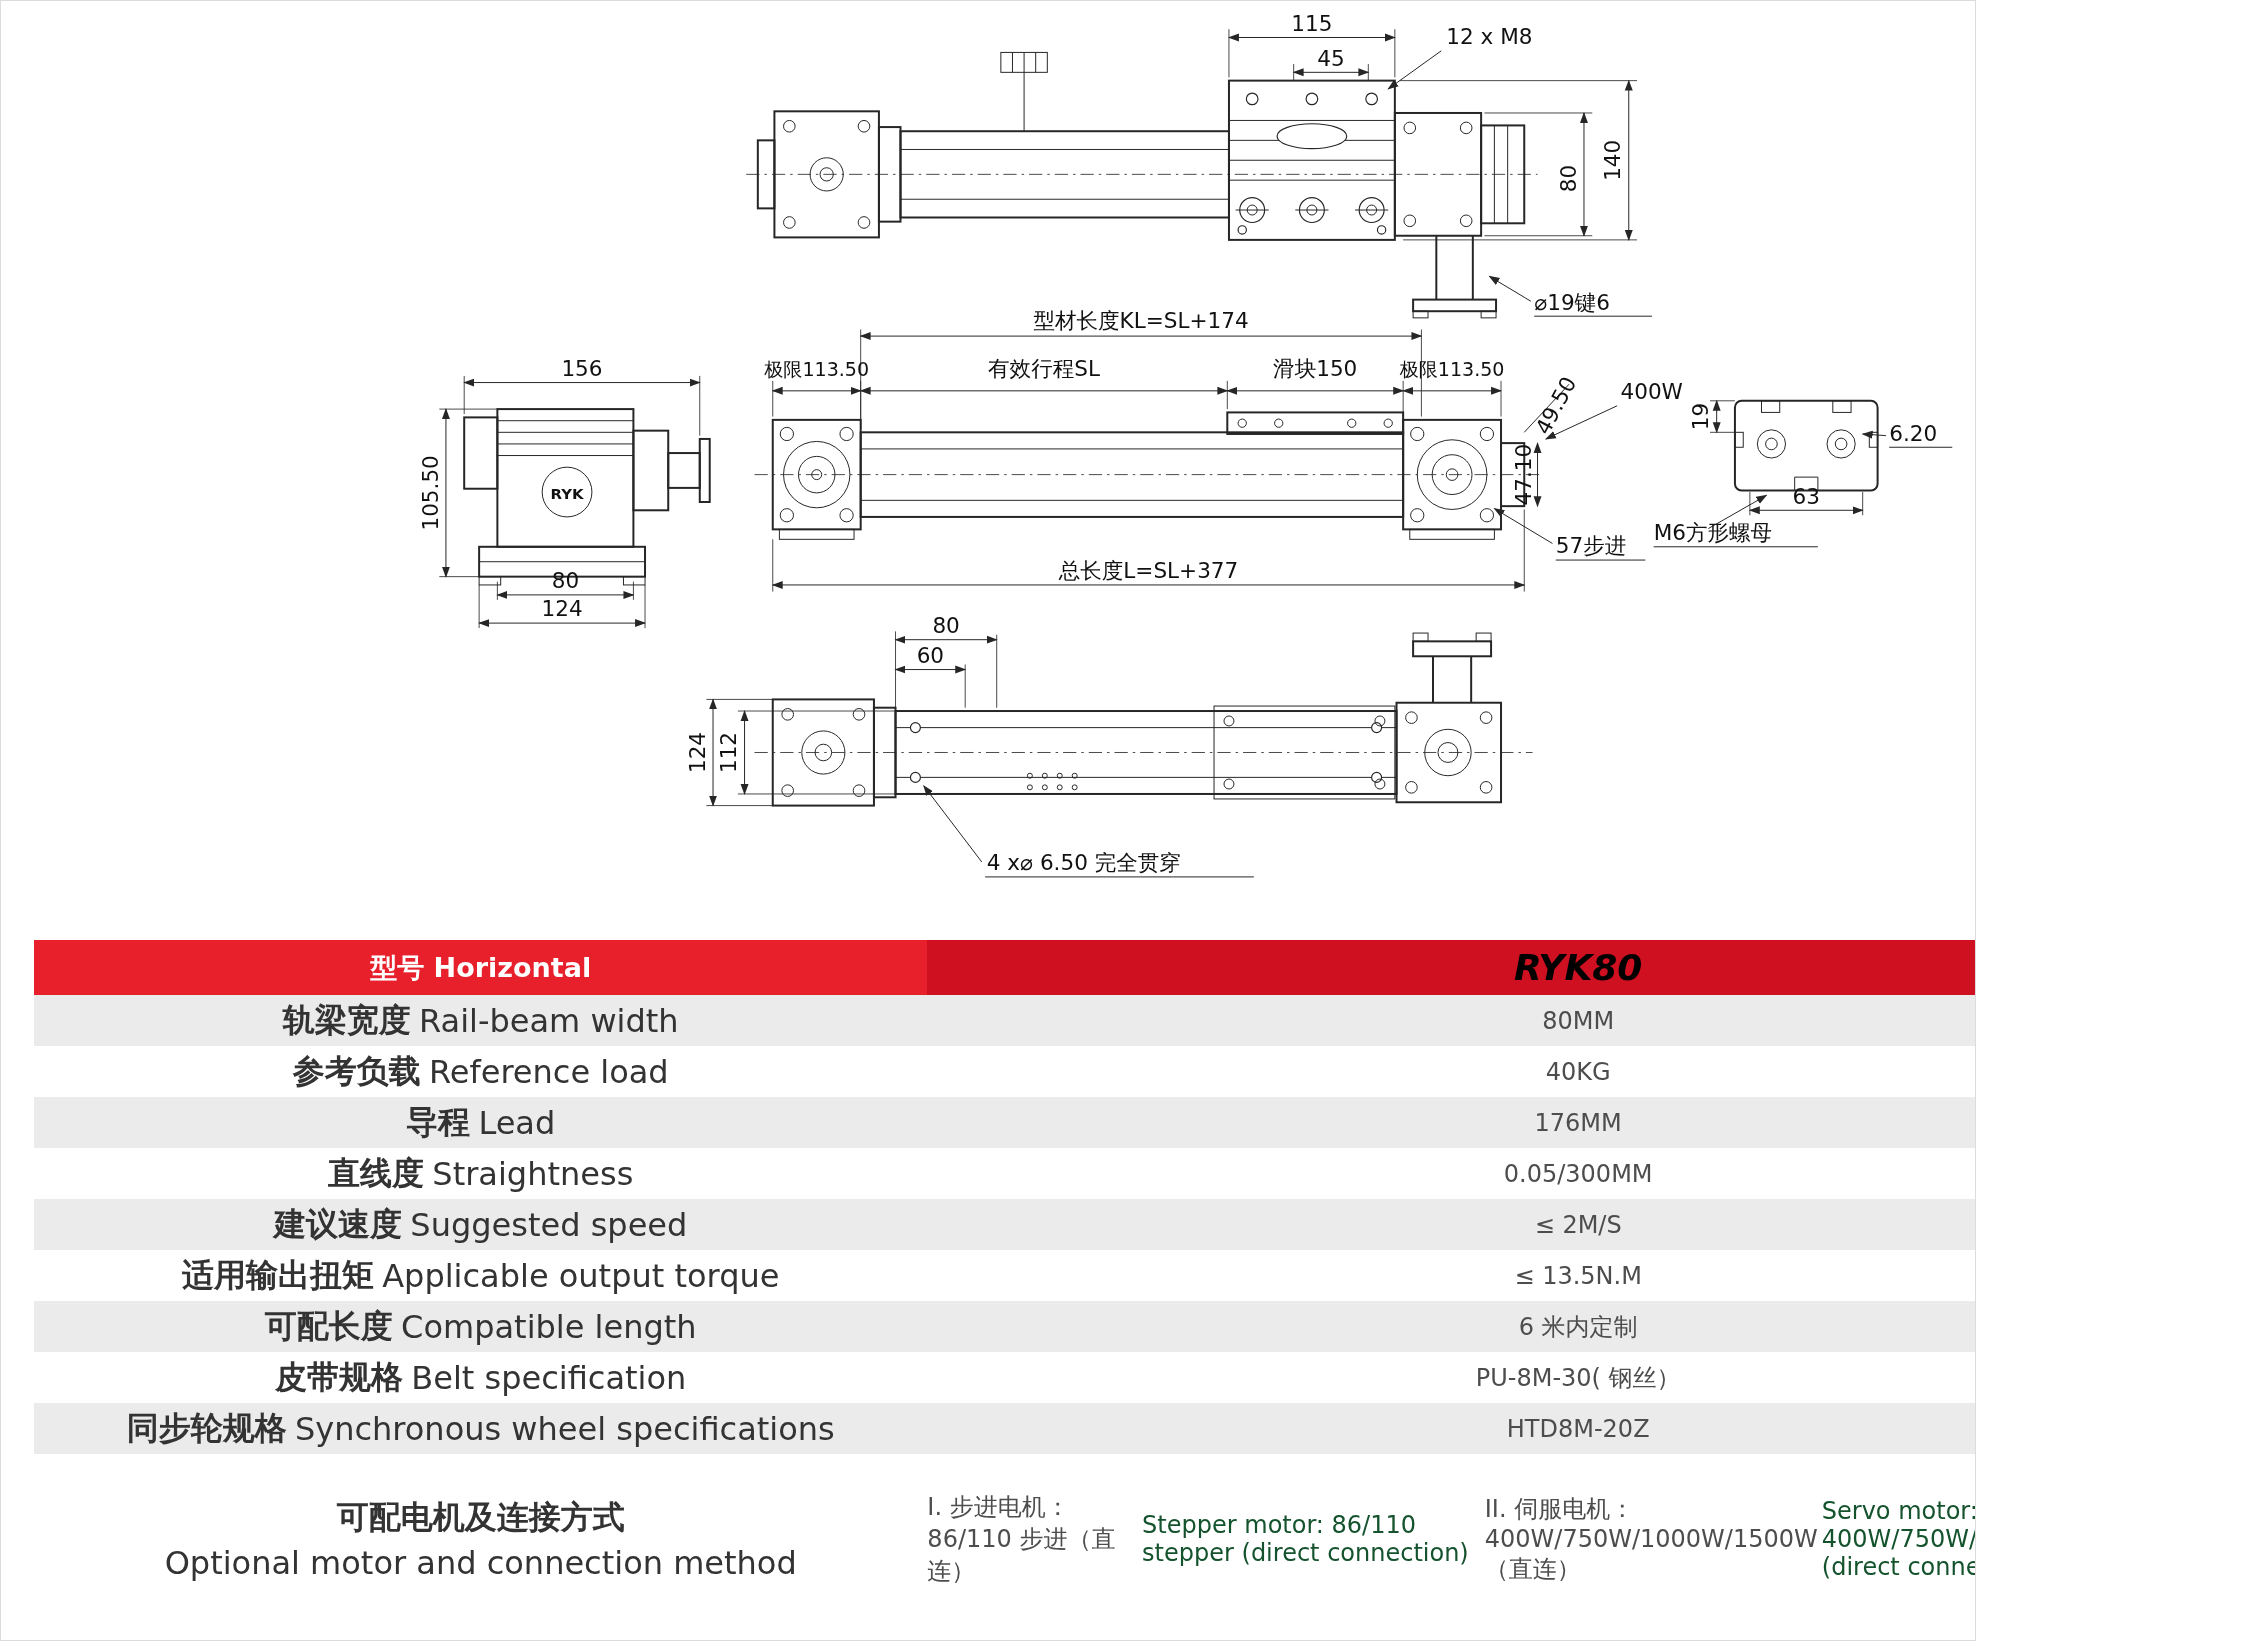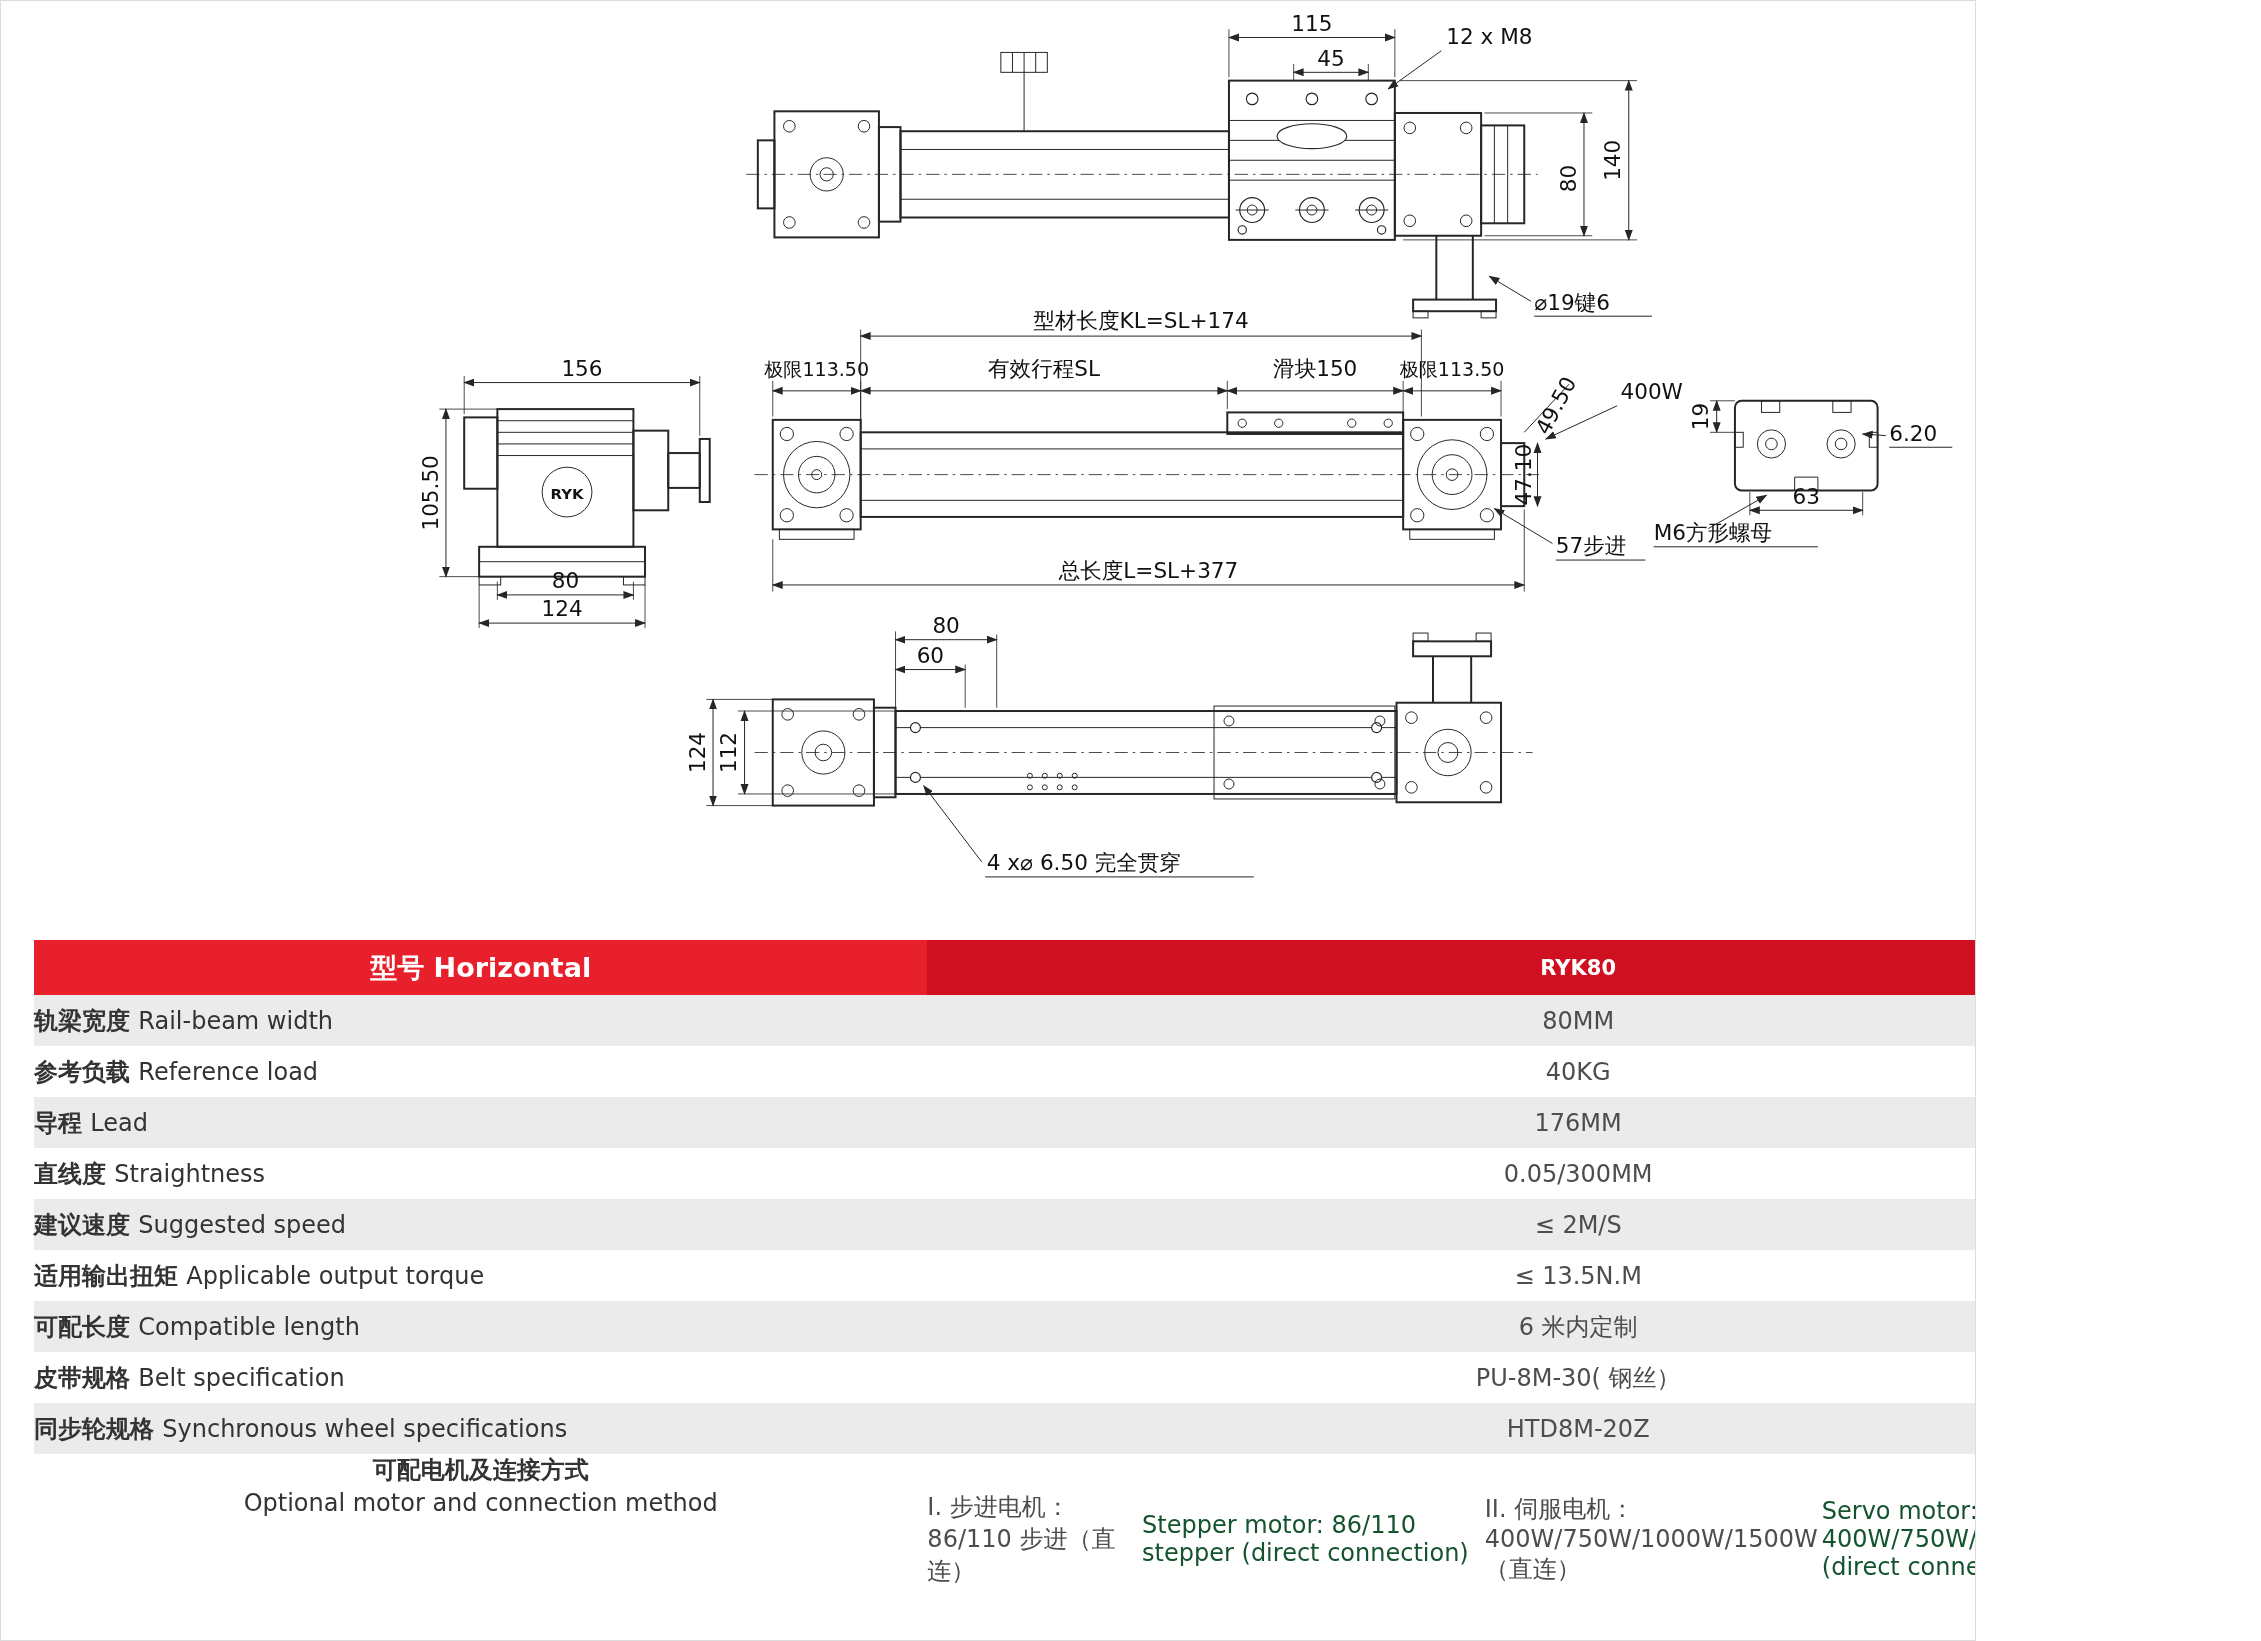--- a/index.html
+++ b/index.html
@@ -16,24 +16,24 @@
   .ext{stroke:#262626;stroke-width:1;}
   .cl{stroke:#262626;stroke-width:1;stroke-dasharray:16 6 3 6;fill:none;}
   .dimt{font-size:26px;}
   .dimt-s{font-size:23px;}
   .mid{text-anchor:middle;}
 
   
   .spec-table{position:absolute;left:33px;top:939px;width:2195px;}
   .t-header{display:flex;height:55px;}
   .h-left{width:40.7%;background:var(--header-left-bg,#e8202c);color:#fff;display:flex;align-items:center;justify-content:center;font-size:27px;font-weight:700;}
-  .h-right{flex:1;background:var(--header-right-bg,#cf1021);color:#ffffff;display:flex;align-items:center;justify-content:center;font-size:21px;font-weight:700;}
+  .h-right{flex:1;background:var(--header-right-bg,#cf1021);color:#000000;display:flex;align-items:center;justify-content:center;font-size:36px;font-weight:700;font-style:italic;}
   .t-row{display:flex;height:51px;background:#fff;}
   .t-row.alt{background:var(--row-alt-bg,#ebebeb);}
-  .cell-label{width:40.7%;display:flex;align-items:center;font-size:24px;color:#333;gap:8.3px;}
+  .cell-label{width:40.7%;display:flex;align-items:center;justify-content:center;font-size:32px;color:#333;gap:8.3px;}
   .cell-label .cn{font-weight:700;}
   .cell-label .en{font-weight:500;}
   .cell-value{flex:1;display:flex;align-items:center;justify-content:center;font-size:24px;color:var(--value-color,#4d4d4d);}
   .t-motor{display:flex;min-height:170px;background:#fff;}
   .motor-label{flex-direction:column;gap:3.3px;}
   .motor-label .en{font-weight:400;}
   .motor-values{flex:1;display:flex;flex-direction:row;align-items:center;justify-content:center;gap:4.1px;padding:10px 0;}
   .mv-main{font-size:24px;color:var(--value-color,#4d4d4d);}
   .mv-sub{font-size:24px;color:#14532d;}
 </style>

